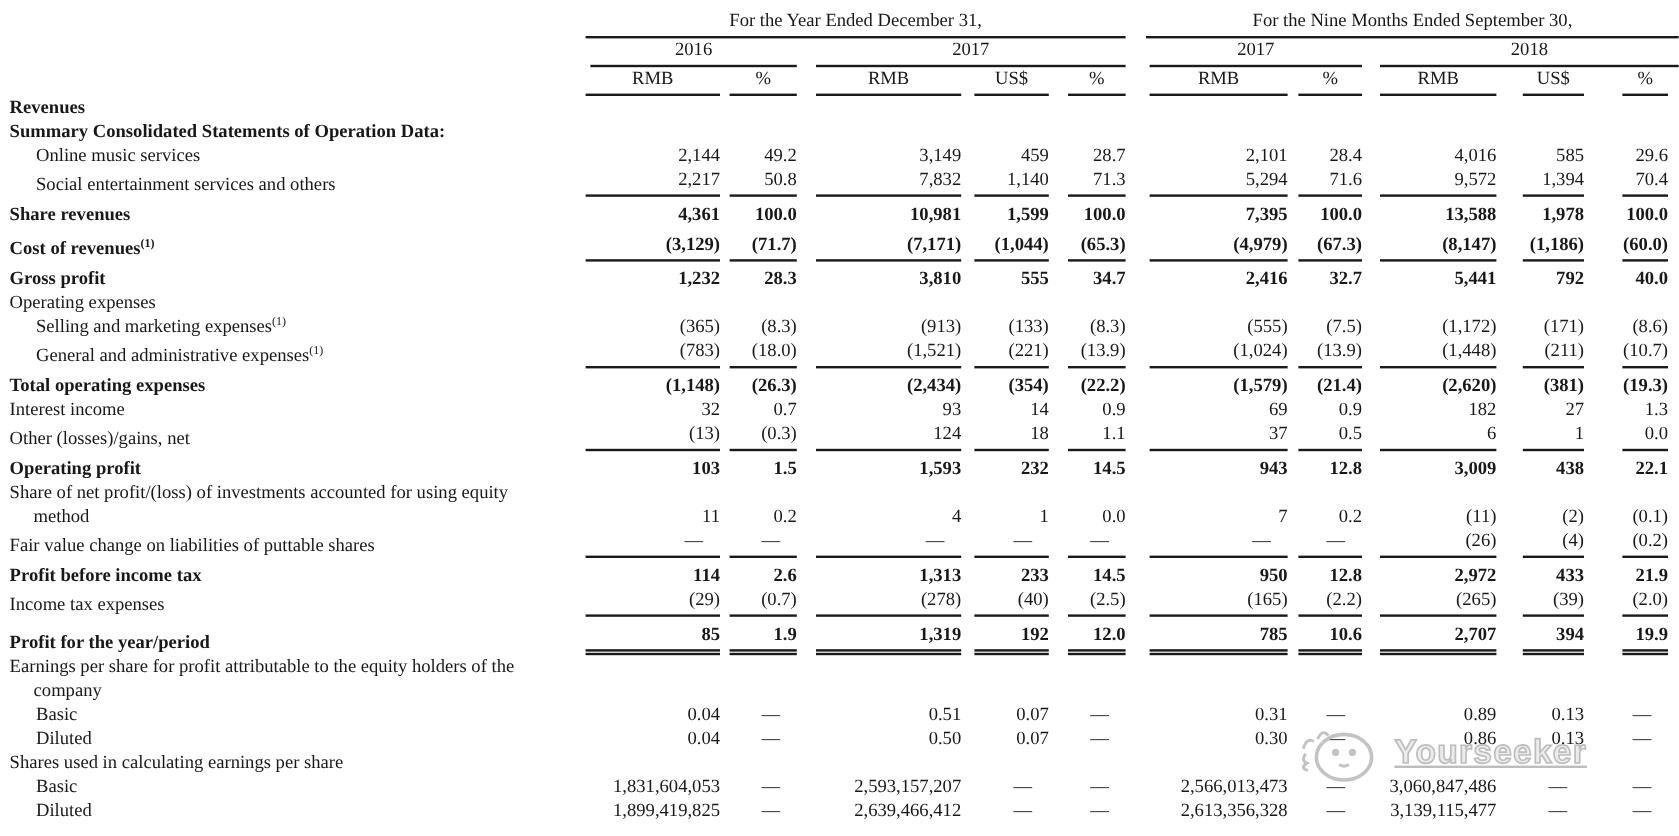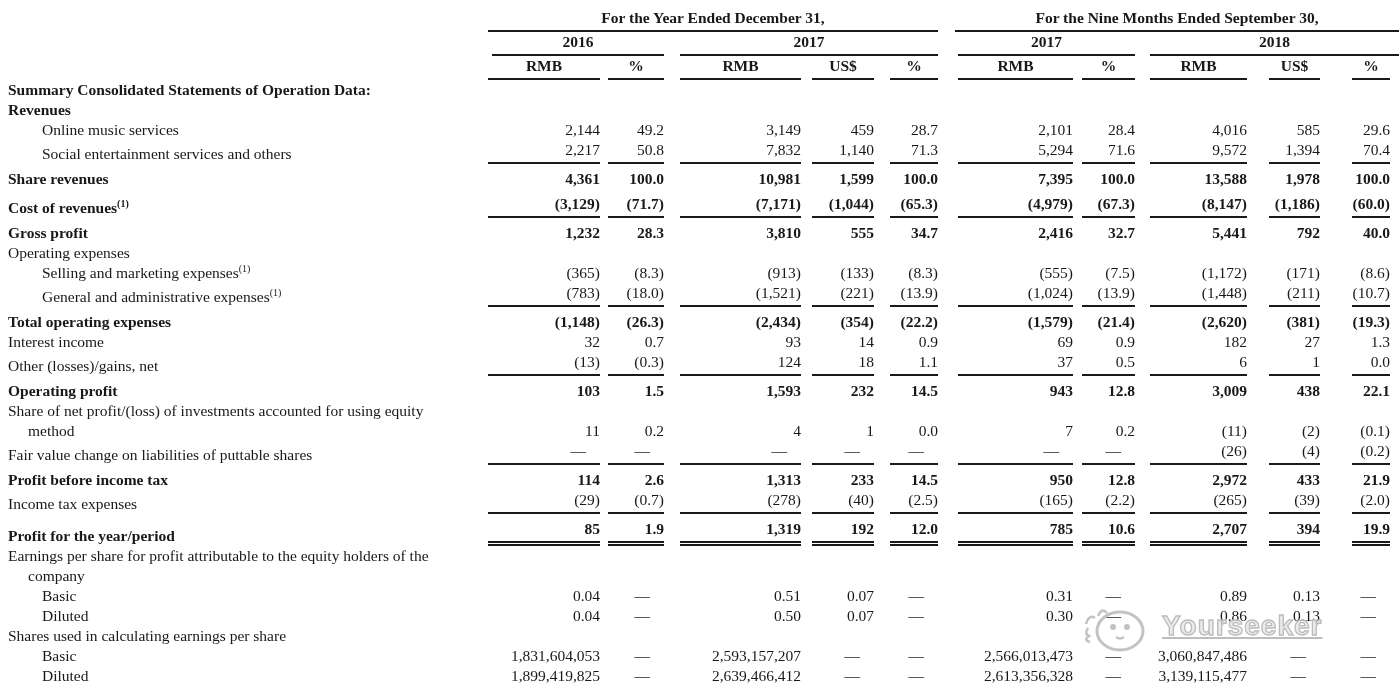--- a/index.html
+++ b/index.html
@@ -6,39 +6,39 @@
   body {
     width:1399px; height:697px; background:#ffffff; position:relative; overflow:hidden;
     font-family:"Liberation Serif","DejaVu Serif",serif; color:#181818;
   }
   table#fin-table { border-collapse:collapse; table-layout:fixed; width:1399px; margin-top:8px; }
   td { vertical-align:bottom; padding:0; font-size:15.5px; line-height:20px; }
 
   
   td.lbl { text-align:left; }
   .lt { display:block; padding-left:8px; }
-  .lt.indent { padding-left:42px; }
+  .lt.indent { padding-left:30px; }
   .lt.wrap { padding-left:28px; text-indent:-20px; }
   sup { font-size:10px; line-height:0; }
 
   
   td.num { text-align:right; }
   .c1 { padding-left:26px; } .c2 { padding-left:8px; }  .c3 { padding-left:16px; }
   .c4 { padding-left:11px; } .c5 { padding-left:16px; } .c6 { padding-left:20px; }
   .c7 { padding-left:9px; }  .c8 { padding-left:15px; } .c9 { padding-left:22px; }
   .c10{ padding-left:32px; padding-right:9px; }
   .p17{ padding-left:17px; } .p30{ padding-left:30px; } .p16{ padding-left:16px; }
   .p20{ padding-left:20px; } .p15{ padding-left:15px; }
 
   .cc { display:block; }
   .cc.u  { border-bottom:2px solid #1a1a1a; padding-bottom:2px; }
   .cc.uu { border-bottom:5px double #1a1a1a; padding-bottom:2px; }
   .center { text-align:center; }
 
-  tr.hdr td { font-weight:bold;margin-top:10px; }
+  tr.hdr td { font-weight:normal;margin-top:10px; }
   tr.r-head { font-weight:bold; }
   tr.r-total { font-weight:bold; }
   tr.r-total td { padding-top:5px; }
   tr.note-row td { font-weight:bold; }
   .note-text { display:block; text-align:center; transform:translateX(-55px); }
   .dash { margin-right:14px; }
 
   
   #watermark {
     position:absolute; left:1080px; top:594px; display:flex; align-items:center; gap:4px;
@@ -120,56 +120,56 @@
         </td>
         <td class="num c9">
           <div class="cc u center">US$</div>
         </td>
         <td class="num c10">
           <div class="cc u center">%</div>
         </td>
       </tr>
       <tr class="r-head">
         <td class="lbl">
+          <div class="lt">Revenues</div>
+        </td>
+        <td class="num c1">
+          <div class="cc"></div>
+        </td>
+        <td class="num c2">
+          <div class="cc"></div>
+        </td>
+        <td class="num c3">
+          <div class="cc"></div>
+        </td>
+        <td class="num c4">
+          <div class="cc"></div>
+        </td>
+        <td class="num c5">
+          <div class="cc"></div>
+        </td>
+        <td class="num c6">
+          <div class="cc"></div>
+        </td>
+        <td class="num c7">
+          <div class="cc"></div>
+        </td>
+        <td class="num c8">
+          <div class="cc"></div>
+        </td>
+        <td class="num c9">
+          <div class="cc"></div>
+        </td>
+        <td class="num c10">
+          <div class="cc"></div>
+        </td>
+      </tr>
+      <tr class="r-head">
+        <td class="lbl">
           <div class="lt">Summary Consolidated Statements of Operation Data:</div>
-        </td>
-        <td class="num c1">
-          <div class="cc"></div>
-        </td>
-        <td class="num c2">
-          <div class="cc"></div>
-        </td>
-        <td class="num c3">
-          <div class="cc"></div>
-        </td>
-        <td class="num c4">
-          <div class="cc"></div>
-        </td>
-        <td class="num c5">
-          <div class="cc"></div>
-        </td>
-        <td class="num c6">
-          <div class="cc"></div>
-        </td>
-        <td class="num c7">
-          <div class="cc"></div>
-        </td>
-        <td class="num c8">
-          <div class="cc"></div>
-        </td>
-        <td class="num c9">
-          <div class="cc"></div>
-        </td>
-        <td class="num c10">
-          <div class="cc"></div>
-        </td>
-      </tr>
-      <tr class="r-head">
-        <td class="lbl">
-          <div class="lt">Revenues</div>
         </td>
         <td class="num c1">
           <div class="cc"></div>
         </td>
         <td class="num c2">
           <div class="cc"></div>
         </td>
         <td class="num c3">
           <div class="cc"></div>
         </td>

